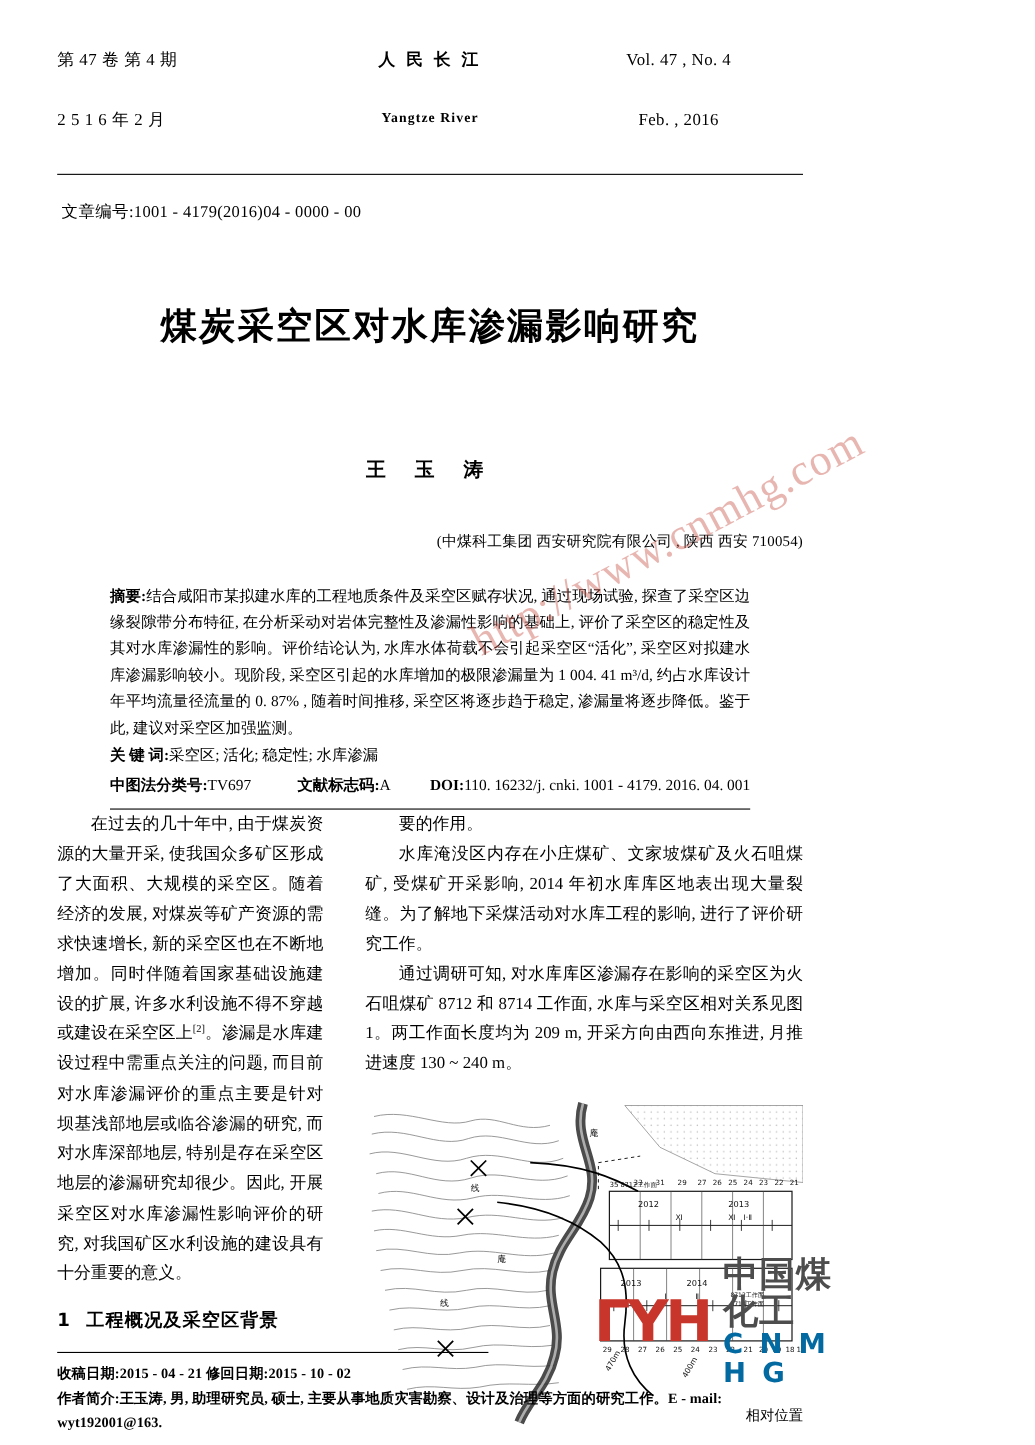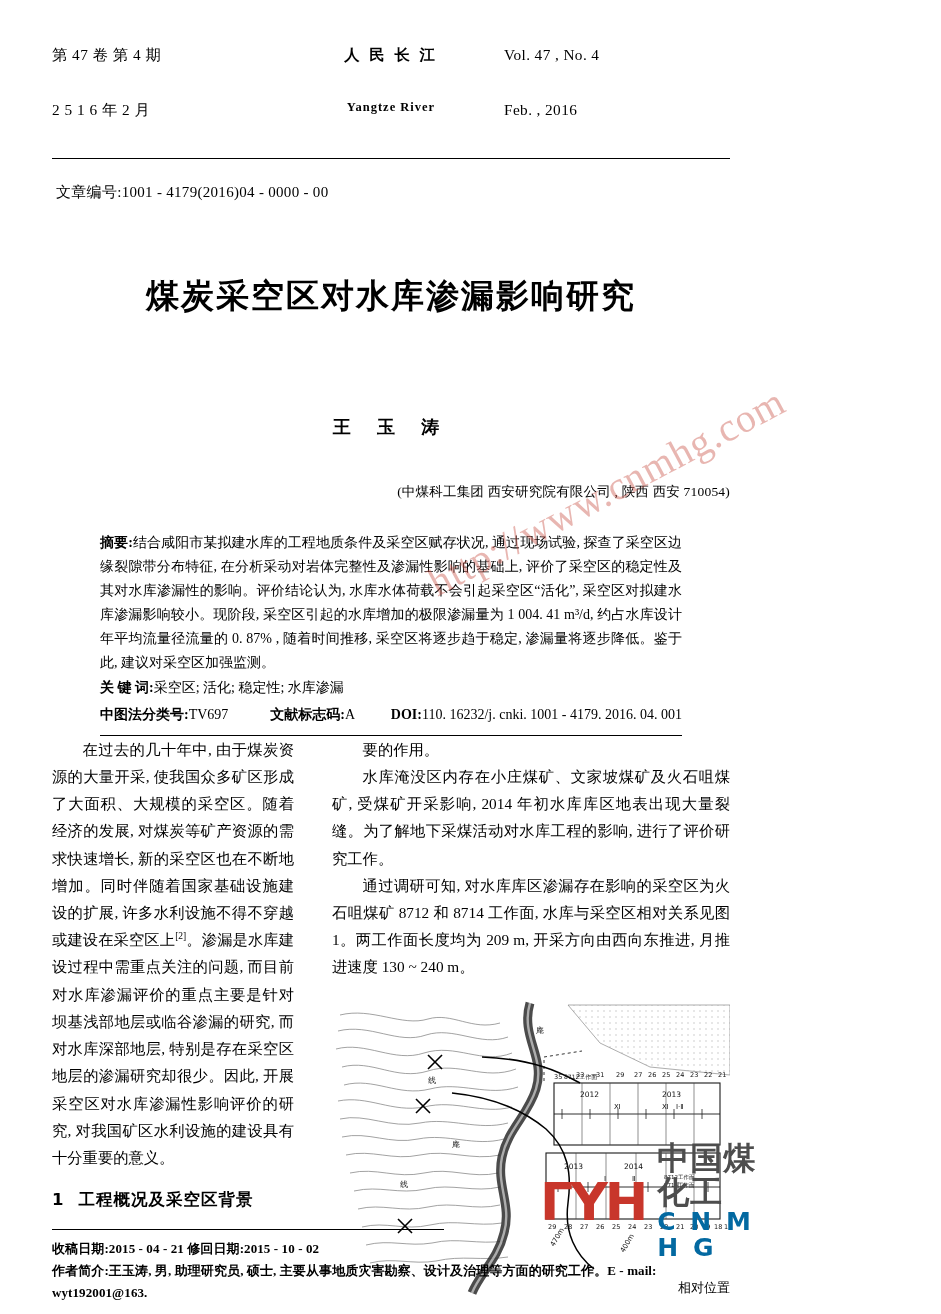--- a/index.html
+++ b/index.html
@@ -43,21 +43,21 @@
     text-align: center;
     letter-spacing: 3px;
     font-weight: bold;
   }
   .runhead .center .en {
     letter-spacing: 1px;
     font-weight: bold;
     font-size: 12.5px;
   }
   .runhead .right {
-    text-align: left;
+    text-align: center;
     letter-spacing: 0.4px;
   }
   .rule {
     border: 0;
     border-top: 1.6px solid #000;
     margin: 8px 0 0 0;
   }
 
   
   .artno {

